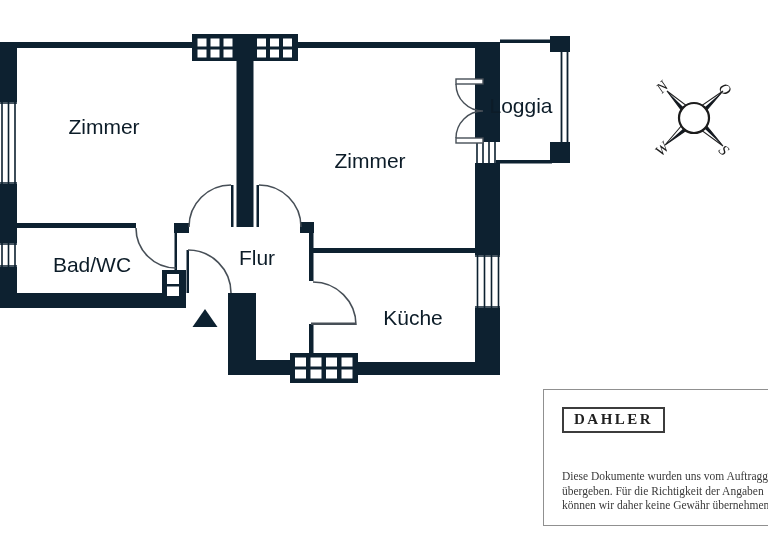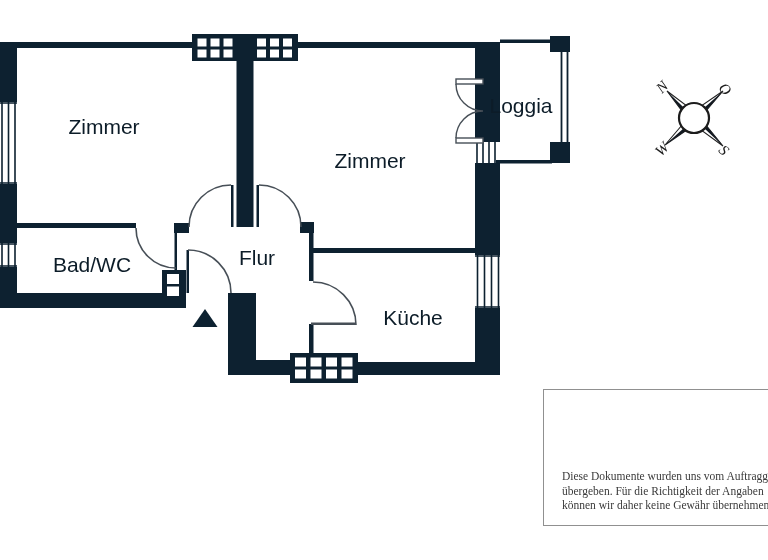--- a/index.html
+++ b/index.html
@@ -174,18 +174,19 @@
     </g>
     <circle cx="694" cy="118" r="15" fill="#ffffff" stroke="#1c1c1c" stroke-width="2.2"></circle>
     <text class="compass-letter" transform="translate(662,87) rotate(-45)" text-anchor="middle" dominant-baseline="central">N</text>
     <text class="compass-letter" transform="translate(725,89) rotate(45)" text-anchor="middle" dominant-baseline="central">O</text>
     <text class="compass-letter" transform="translate(662,149) rotate(-45)" text-anchor="middle" dominant-baseline="central">W</text>
     <text class="compass-letter" transform="translate(724,150) rotate(45)" text-anchor="middle" dominant-baseline="central">S</text>
   </g>
 </svg>
 
 <div class="dahler-box">
+  <div class="dahler-logo">DAHLER</div>
   <div class="dahler-disclaimer">
     <div>Diese Dokumente wurden uns vom Auftraggeber</div>
     <div>übergeben. Für die Richtigkeit der Angaben</div>
     <div>können wir daher keine Gewähr übernehmen.</div>
   </div>
 </div>
 
 </body></html>

